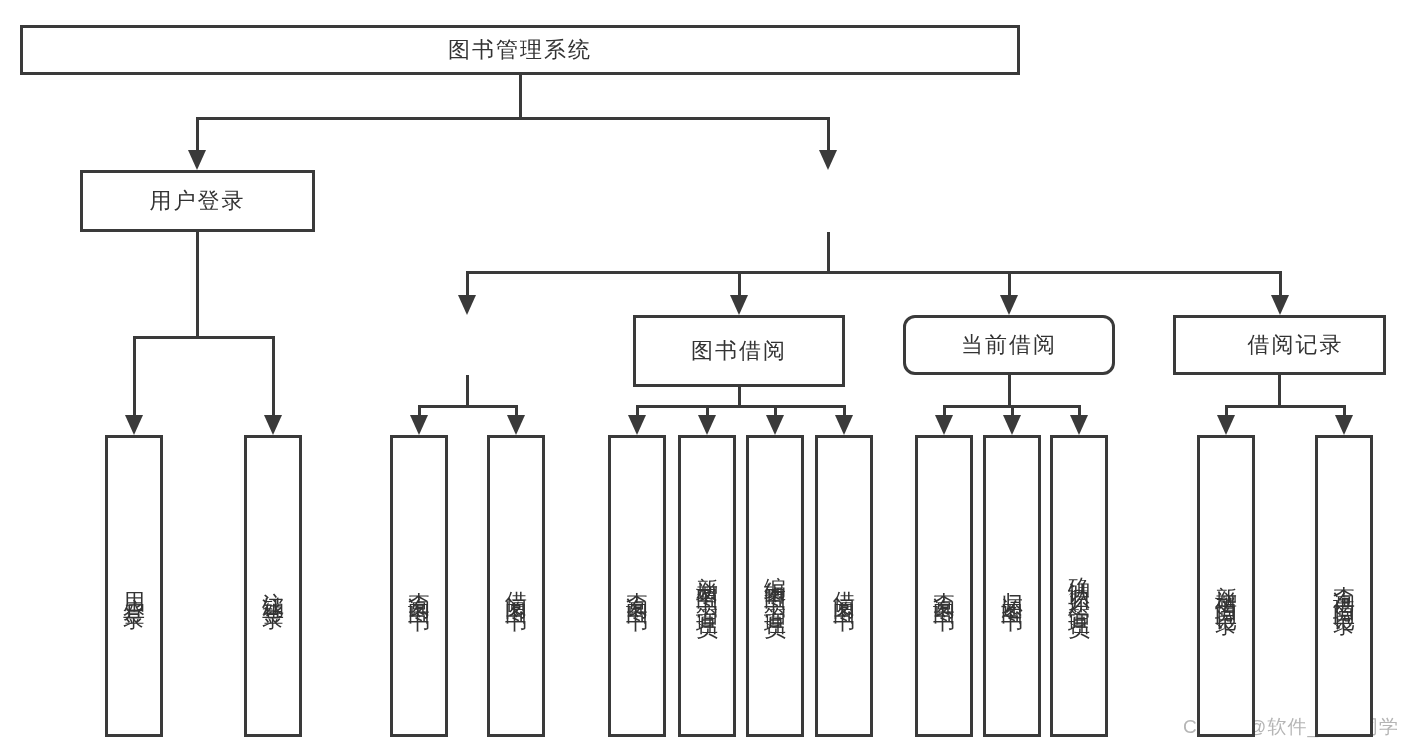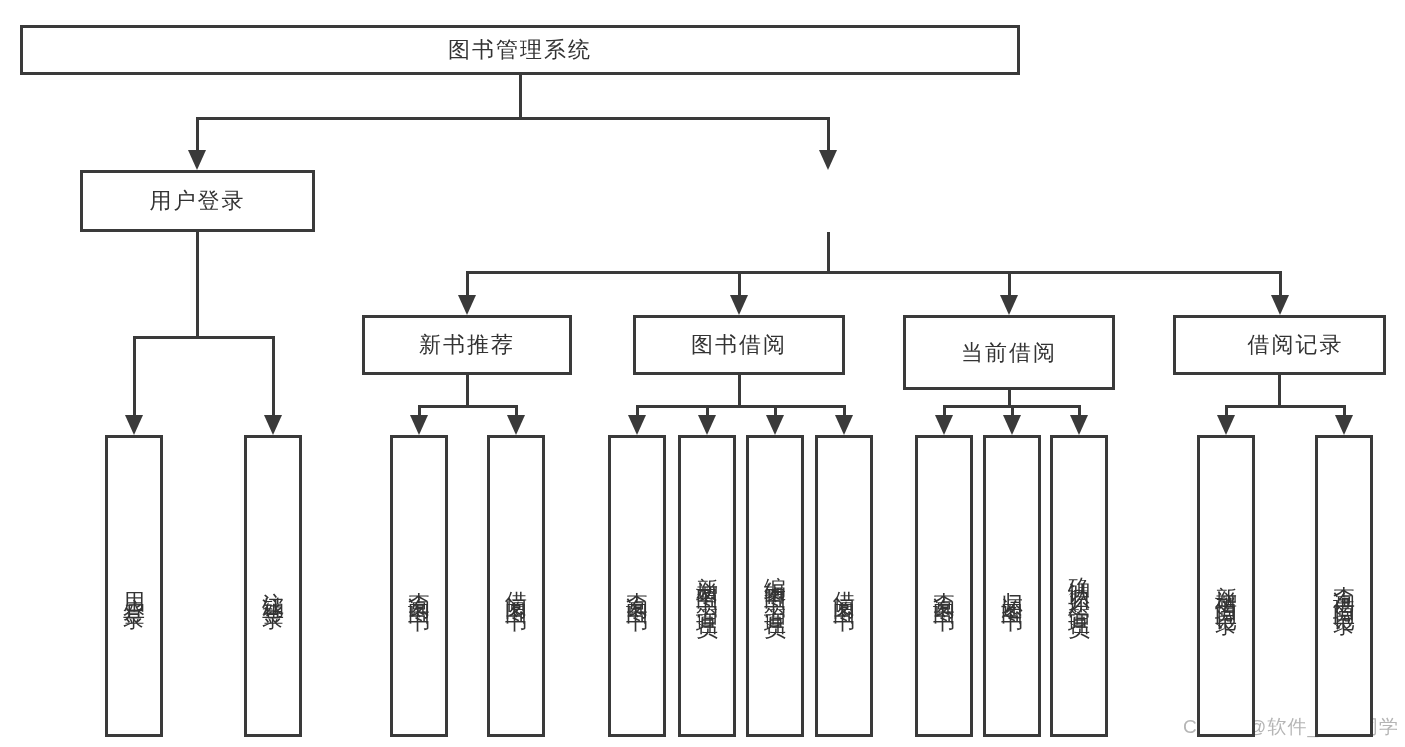--- a/index.html
+++ b/index.html
@@ -107,27 +107,24 @@
     <div class="cline" style="left: 1224.5px; top: 406px; width: 3px; height: 11px;"></div>
     <div class="arrowhead" style="left: 1217px; top: 415px;"></div>
     <div class="cline" style="left: 1342.5px; top: 406px; width: 3px; height: 11px;"></div>
     <div class="arrowhead" style="left: 1335px; top: 415px;"></div>
     <div class="node h" style="left: 20px; top: 17px; width: 1000px; height: 50px; margin-top: 8px;">
       <span>图书管理系统</span>
     </div>
     <div class="node h" style="left: 80px; top: 170px; width: 235px; height: 62px;">
       <span>用户登录</span>
     </div>
-    <div class="node h" style="left: 362px; top: 315px; width: 210px; height: 60px;">
-      <span>新书推荐</span>
-    </div>
-    <div class="node h" style="left: 633px; top: 315px; width: 212px; height: 60px;">
+    <div class="node h" style="left: 633px; top: 315px; width: 212px; height: 72px;">
       <span>图书借阅</span>
     </div>
-    <div class="node h" style="left: 903px; top: 315px; width: 212px; height: 75px;">
+    <div class="node h" style="left: 903px; top: 315px; width: 212px; height: 60px; border-radius: 12px;">
       <span>当前借阅</span>
     </div>
     <div class="node h" style="left: 1173px; top: 315px; width: 213px; height: 60px; padding-left: 32px;">
       <span>借阅记录</span>
     </div>
     <div class="node v" style="left: 105px; top: 435px; width: 58px; height: 302px;">
       <span>用户登录</span>
     </div>
     <div class="node v" style="left: 244px; top: 435px; width: 58px; height: 302px;">
       <span>注销登录</span>

